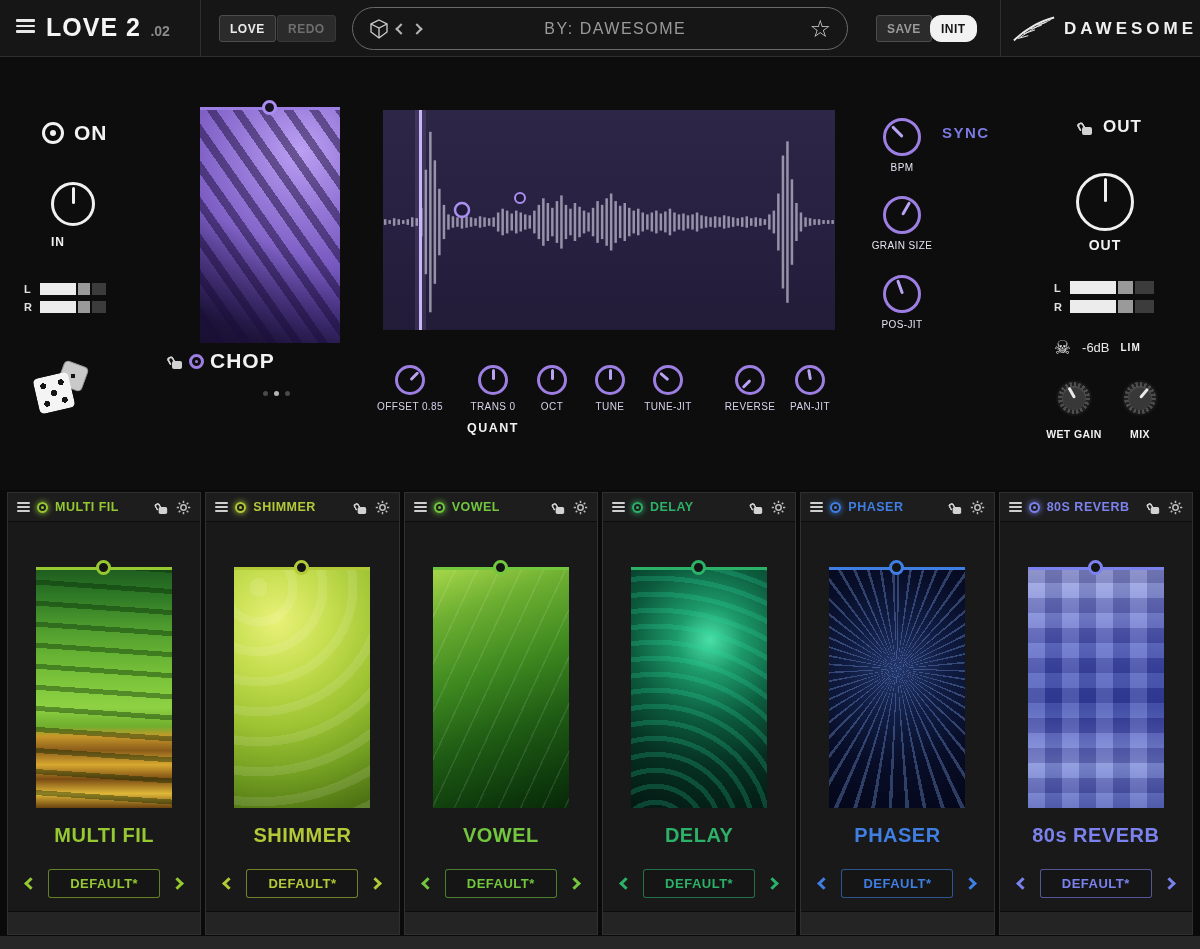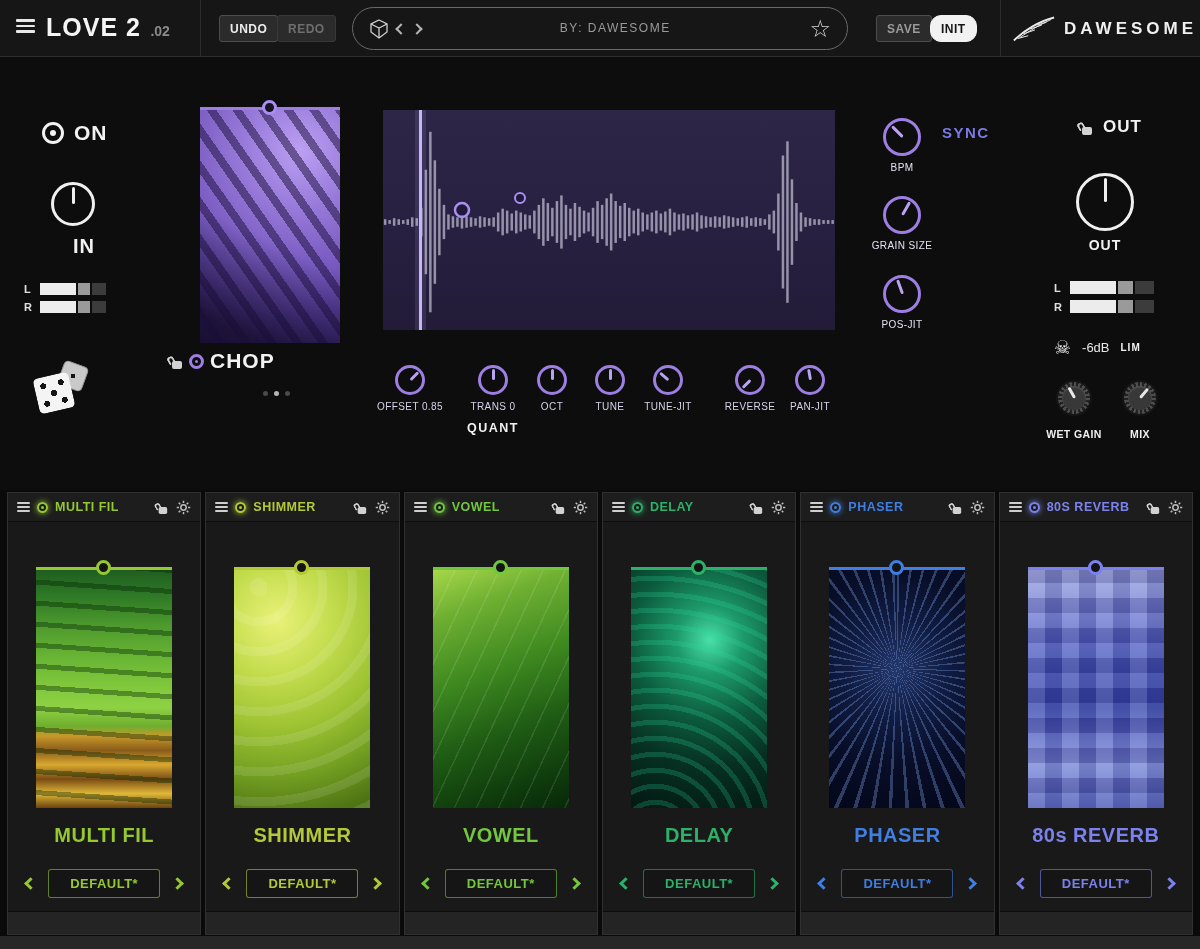--- a/index.html
+++ b/index.html
@@ -25,21 +25,21 @@
   #redo-btn { left:277px; color:#6e6e6e; border-color:#383838; }
   #save-btn { left:876px; color:#9a9a9a; }
   #init-btn { left:930px; background:#f2f2f2; color:#141414; border-color:#f2f2f2;border-radius:11px; }
   #preset-box { position:absolute; left:352px; top:7px; width:496px; height:43px;
     border:1.5px solid #6a6a6a; border-radius:22px; display:flex; align-items:center;
     padding:0 16px; gap:8px; cursor:pointer; }
   .tchev { display:inline-block; width:8px; height:8px; border-left:2px solid #b5b5b5; border-bottom:2px solid #b5b5b5; }
   .tchev.left { transform:rotate(45deg); } .tchev.right { transform:rotate(-135deg); }
   .preset-text { flex:1; text-align:center; line-height:1.1; }
   .preset-title { font-size:19px; color:#f2f2f2; letter-spacing:.5px; }
-  .preset-author { font-size:12px; color:#9a9a9a; letter-spacing:1.5px; margin-top:0;text-align:center; }
+  .preset-author { font-size:16px; color:#9a9a9a; letter-spacing:1.5px; margin-top:0;text-align:center; }
   .star { font-size:24px; color:#d8d8d8; line-height:1; }
   #brand { position:absolute; left:1012px; top:0; height:57px; display:flex; align-items:center; gap:8px; }
   #brand span { font-size:17px; font-weight:bold; letter-spacing:4px; color:#f0f0f0; }
 
   
   #stage { position:relative; height:433px; background:#0d0d0d; }
   .biglabel { font-size:21px; font-weight:bold; letter-spacing:1px; color:#f2f2f2; }
   .radio { display:inline-block; position:relative; border-radius:50%; cursor:pointer; }
   .radio.white { width:22px; height:22px; border:3.5px solid #f2f2f2; background:#0d0d0d; }
   .radio.white::after { content:""; position:absolute; inset:5px; border-radius:50%; background:#f2f2f2; }
@@ -53,22 +53,22 @@
   .knob.purple { border:3px solid #9d7ee2; } .knob.purple .ptr { background:#baa3f2; }
   .knob.white { border:3.5px solid #f0f0f0; } .knob.white .ptr { background:#f0f0f0; }
   .knob.dark { background:repeating-conic-gradient(#4e4e4e 0 9deg, #222 9deg 18deg); border:2px solid #151515; }
   .knob.dark::before { content:""; position:absolute; inset:4px; border-radius:50%; background:#383838;
     box-shadow:inset 0 1px 2px rgba(255,255,255,.18); }
   .knob.dark .ptr { background:#e8e8e8; height:36%; z-index:2; }
   .d30{width:30px;height:30px;} .d36{width:36px;height:36px;} .d38{width:38px;height:38px;}
   .d44{width:44px;height:44px;} .d58{width:58px;height:58px;}
 
   #in-knob { position:absolute; left:51px; top:125px; }
-  #in-label { position:absolute; left:51px; top:178px; width:44px; text-align:right;
-    font-size:20px; font-weight:bold; color:#f2f2f2; letter-spacing:1px; }
+  #in-label { position:absolute; left:51px; top:178px; width:44px; text-align:left;
+    font-size:12px; font-weight:bold; color:#f2f2f2; letter-spacing:1px; }
 
   .meter-group { position:absolute; display:flex; flex-direction:column; gap:6px; }
   #in-meters { left:24px; top:226px; } #out-meters { left:1054px; top:224px; }
   .mrow { display:flex; align-items:center; gap:8px; }
   .mlabel { font-size:11px; font-weight:bold; color:#e0e0e0; width:8px; }
   .mbar { display:flex; gap:2px; height:12px; }
   #in-meters .mbar { width:66px; } #out-meters .mbar { width:84px; height:13px; }
   .mbar .sa { flex:0 0 55%; background:#ececec; } .mbar .sb { flex:0 0 18%; background:#9a9a9a; }
   .mbar .sc { flex:1; background:#3c3c3c; }
 
@@ -186,21 +186,21 @@
     <span class="burger" id="main-burger">
         <i></i>
         <i></i>
         <i></i>
       </span>
     <div id="logo">
       <span class="logo-main">LOVE 2</span>
       <span class="logo-ver">.02</span>
     </div>
     <div class="tb-sep s1"></div>
-    <button class="btn" id="undo-btn">UNDO</button>
+    <button class="btn" id="undo-btn">LOVE</button>
     <button class="btn" id="redo-btn">REDO</button>
 
     <div id="preset-box">
       <svg width="20" height="20" viewBox="0 0 20 20" fill="none" stroke="#cfcfcf" stroke-width="1.3">
         <path d="M10 1 L18 5 V13 L10 19 L2 13 V5 Z"></path>
         <path d="M2 5 L10 9 L18 5 M10 9 V19"></path>
       </svg>
       <span class="tchev left"></span>
       <span class="tchev right"></span>
       <div class="preset-text">

